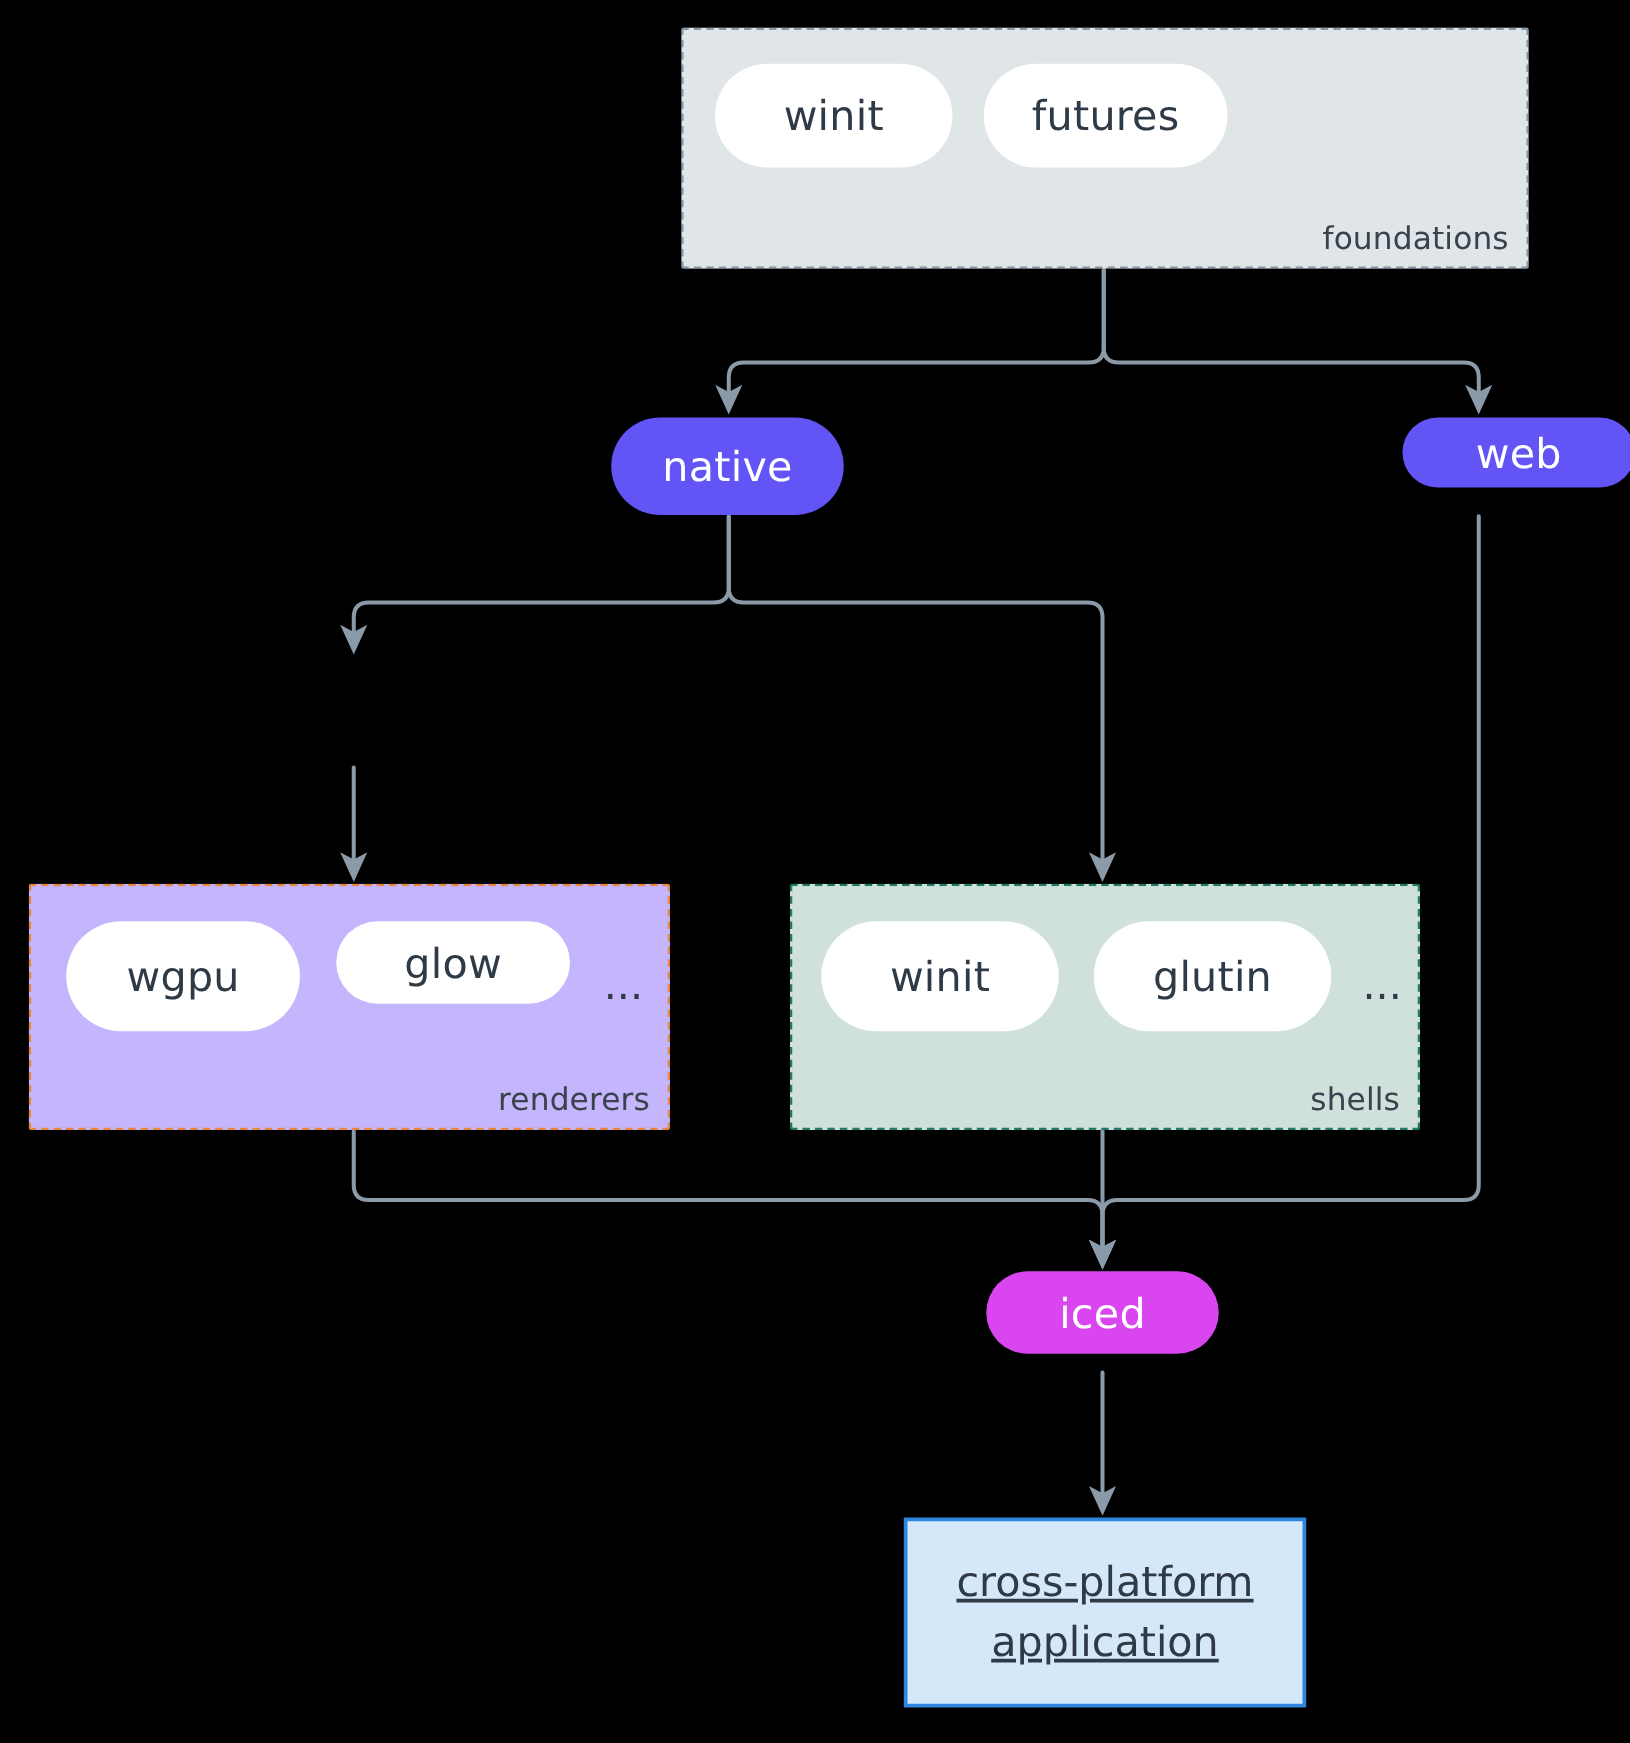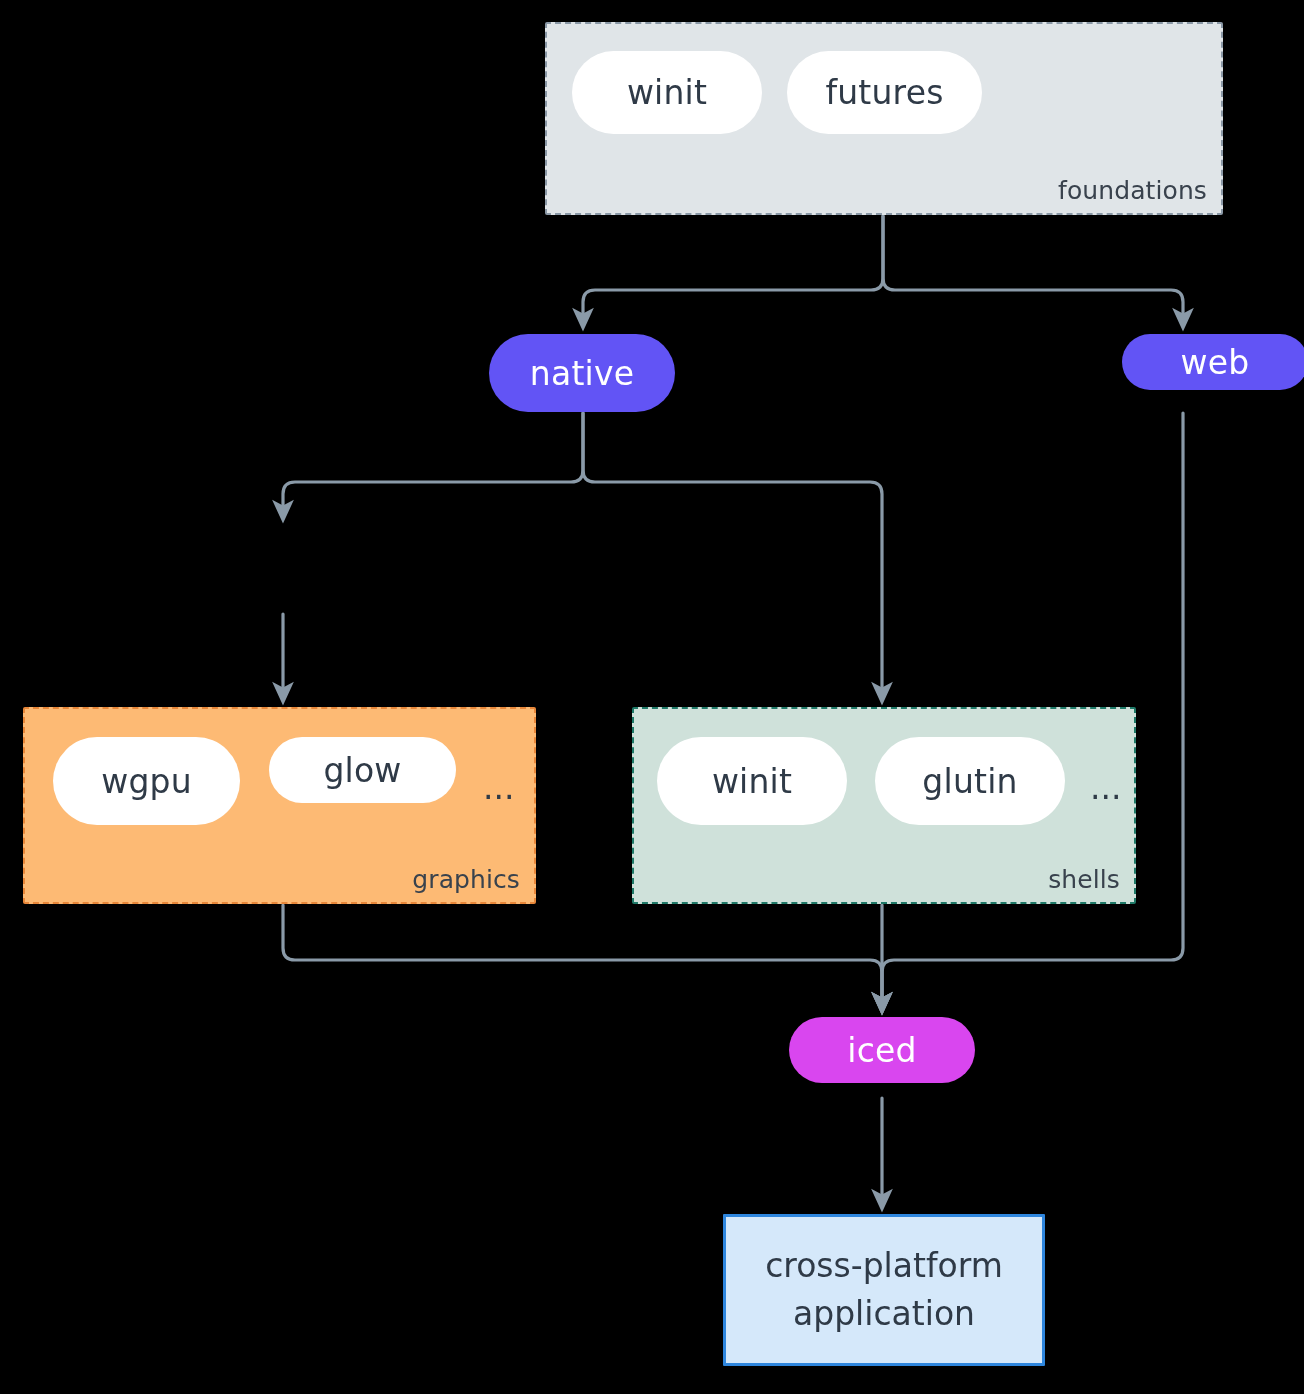--- a/index.html
+++ b/index.html
@@ -49,21 +49,21 @@
     height: 193px;
     background: #e0e5e8;
     border-color: #8a98a6;
     border-radius: 2px;
   }
   #cluster-renderers {
     left: 23px;
     top: 707px;
     width: 513px;
     height: 197px;
-    background: #fdba74;
+    background: #c4b5fd;
     border-color: #e8873a;
     border-radius: 2px;
   }
   #cluster-shells {
     left: 632px;
     top: 707px;
     width: 504px;
     height: 197px;
     background: #cfe1da;
     border-color: #1f7a68;
@@ -121,20 +121,21 @@
     border: 3px solid #2e86de;
     border-radius: 1px;
     display: flex;
     flex-direction: column;
     align-items: center;
     justify-content: center;
     color: #2f3a47;
     font-size: 33px;
     line-height: 1.45;
     text-align: center;
+    text-decoration: underline;
   }
 </style>
 </head>
 <body>
 
 <div id="canvas">
 
   <svg id="edges" viewBox="0 0 1304 1394" width="1304" height="1394">
     <defs>
       <marker id="arrow" markerWidth="9" markerHeight="9" refX="4.2" refY="4" orient="auto" markerUnits="strokeWidth">
@@ -166,21 +167,21 @@
   <div class="cluster" id="cluster-foundations">
     <div class="leaf" style="left:25px; top:27px; width:190px; height:83px;">winit</div>
     <div class="leaf" style="left:240px; top:27px; width:195px; height:83px;">futures</div>
     <div class="cluster-label">foundations</div>
   </div>
 
   <div class="cluster" id="cluster-renderers">
     <div class="leaf" style="left:28px; top:28px; width:187px; height:88px;">wgpu</div>
     <div class="leaf" style="left:244px; top:28px; width:187px; height:66px;">glow</div>
     <div class="ellipsis" style="left:458px; top:62px;">...</div>
-    <div class="cluster-label">graphics</div>
+    <div class="cluster-label">renderers</div>
   </div>
 
   <div class="cluster" id="cluster-shells">
     <div class="leaf" style="left:23px; top:28px; width:190px; height:88px;">winit</div>
     <div class="leaf" style="left:241px; top:28px; width:190px; height:88px;">glutin</div>
     <div class="ellipsis" style="left:456px; top:62px;">...</div>
     <div class="cluster-label">shells</div>
   </div>
 
   <div class="node" id="node-native">native</div>

